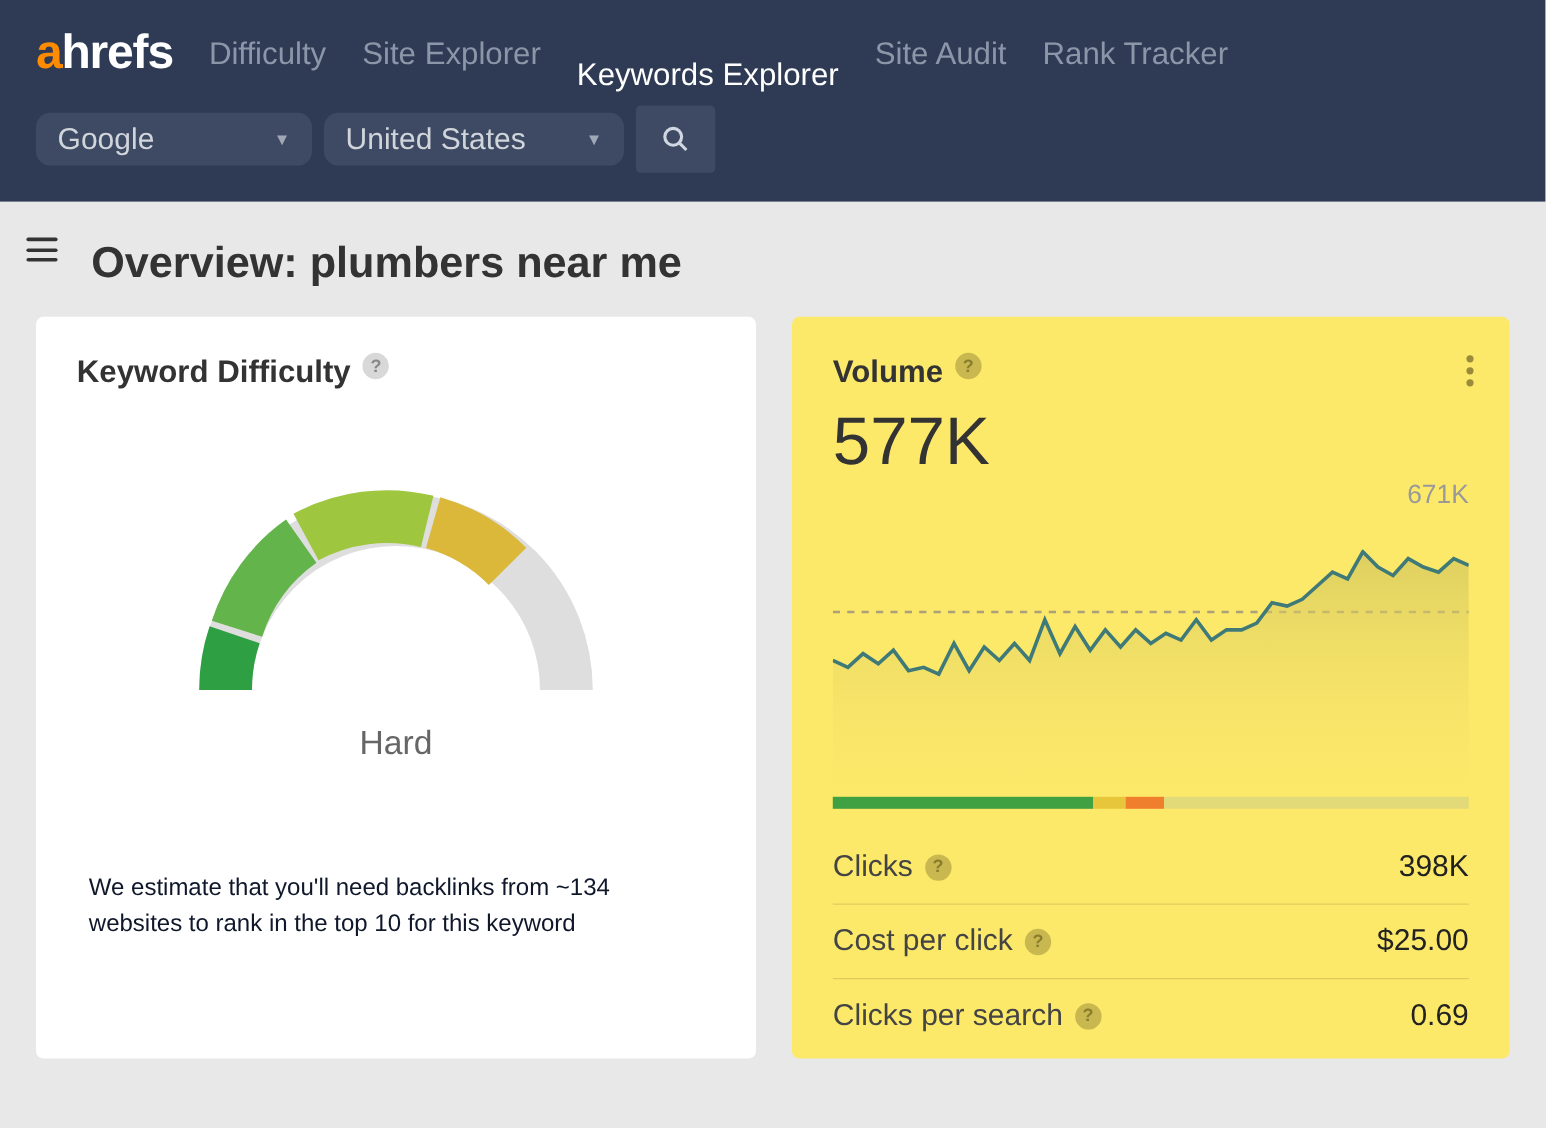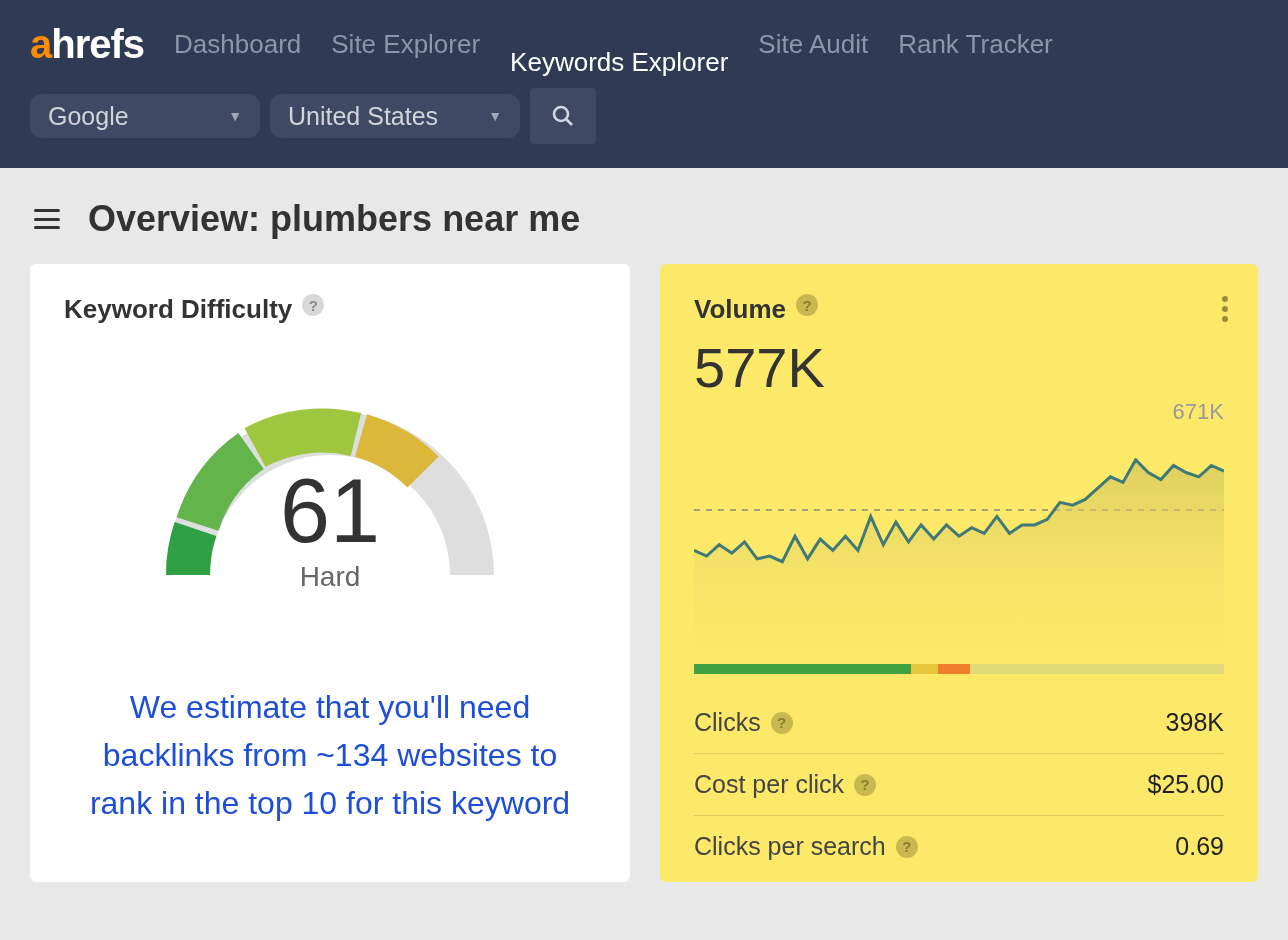--- a/index.html
+++ b/index.html
@@ -74,22 +74,21 @@
     justify-content: center;
     border-radius: 4px;
     cursor: pointer;
   }
   .caret {
     font-size: 14px;
     color: #a0a8b8;
   }
   .page-header {
     display: flex;
-    align-items: center;
-    padding: 30px 30px 24px 34px;
+    padding: 30px 30px 24px 22px;
     gap: 28px;
   }
   .hamburger {
     width: 26px;
     height: 20px;
     display: flex;
     flex-direction: column;
     justify-content: space-between;
     cursor: pointer;
   }
@@ -156,23 +155,22 @@
     font-weight: 400;
     color: #333;
     margin-top: -145px;
   }
   .kd-label {
     font-size: 28px;
     color: #666;
     margin-top: -2px;
   }
   .kd-desc {
-    font-size: 32px;
-    color: #1d4ed8;
-    text-align: center;
+    font-size: 20px;
+    color: #0f172a;
     line-height: 1.5;
     margin-top: 90px;
     padding: 0 10px;
   }
   .vol-menu {
     position: absolute;
     top: 32px;
     right: 30px;
     display: flex;
     flex-direction: column;
@@ -225,21 +223,21 @@
   .metric-value { color: #222; }
 </style>
 </head>
 <body>
 
 <div class="topnav">
   <div class="nav-row">
     <div class="logo">
       <span class="a">a</span><span>hrefs</span>
     </div>
-    <div class="nav-item">Dashboard</div>
+    <div class="nav-item">Difficulty</div>
     <div class="nav-item">Site Explorer</div>
     <div class="nav-item active">Keywords Explorer</div>
     <div class="nav-item">Site Audit</div>
     <div class="nav-item">Rank Tracker</div>
   </div>
   <div class="search-row">
     <div class="dropdown engine">
       <span>Google</span>
       <span class="caret">▼</span>
     </div>
@@ -274,21 +272,20 @@
     <div class="gauge-wrap">
       <svg class="gauge-svg" viewBox="0 0 380 240">
 
         <path d="M 48 210 A 142 142 0 0 1 332 210" fill="none" stroke="#dedede" stroke-width="44" stroke-linecap="butt"></path>
 
         <path d="M 48 210 A 142 142 0 0 1 55.5 164" fill="none" stroke="#2ea043" stroke-width="44"></path>
         <path d="M 57.5 159 A 142 142 0 0 1 111 86" fill="none" stroke="#62b44b" stroke-width="44"></path>
         <path d="M 115 82.5 A 142 142 0 0 1 216 69.5" fill="none" stroke="#9fc63f" stroke-width="44"></path>
         <path d="M 221 70.5 A 142 142 0 0 1 283 107" fill="none" stroke="#dbb83a" stroke-width="44"></path>
       </svg>
-      <div class="kd-score">61</div>
       <div class="kd-label">Hard</div>
     </div>
     <div class="kd-desc">We estimate that you'll need backlinks from ~134 websites to rank in the top 10 for this keyword</div>
   </div>
 
   <div class="card vol">
     <div class="vol-menu">
       <span></span>
         <span></span>
         <span></span>

